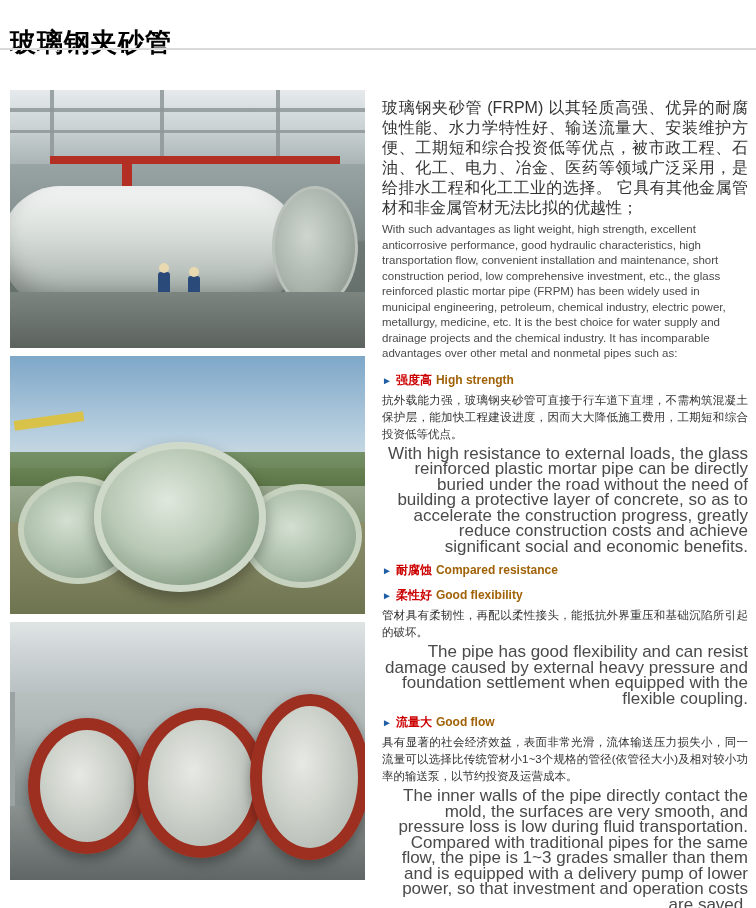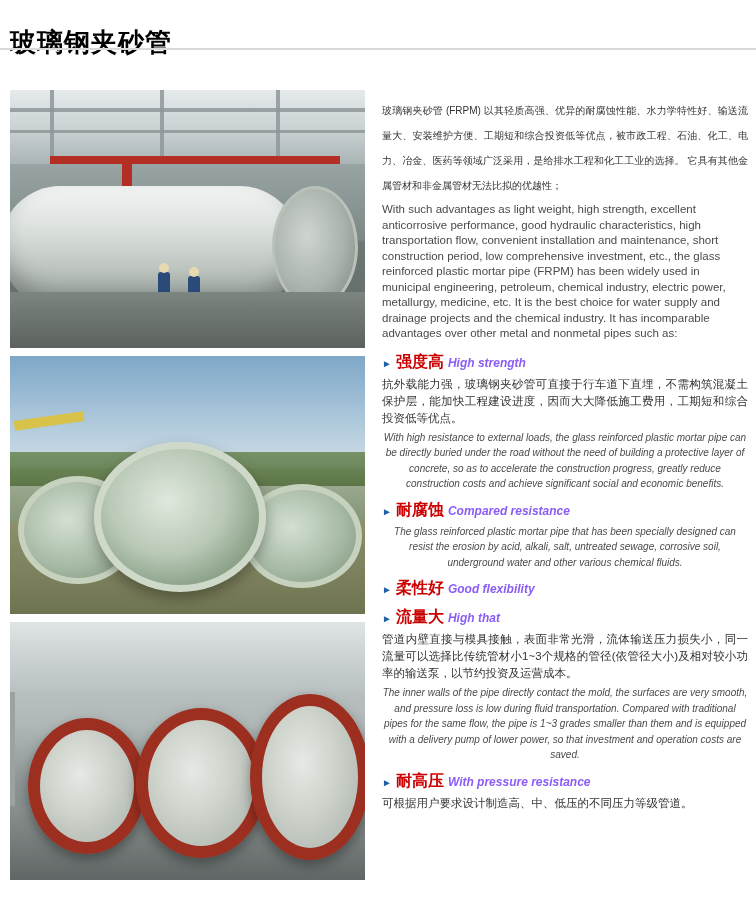--- a/index.html
+++ b/index.html
@@ -152,22 +152,22 @@
   .p3 .rp3 { left: 240px; top: 72px; width: 120px; height: 166px; }
 
   
   .text-col {
     position: absolute;
     left: 382px;
     top: 98px;
     width: 366px;
   }
   .para-cn {
-    font-size: 10px;
-    line-height: 25px;
+    font-size: 16px;
+    line-height: 20px;
     color: #333333;
     margin: 0 0 4px 0;
     text-align: justify;
   }
   .para-en {
     font-size: 11.5px;
     line-height: 15.5px;
     color: #4a4a4a;
     margin: 0 0 10px 0;
     text-align: left;
@@ -180,44 +180,42 @@
     align-items: baseline;
     gap: 4px;
     margin: 8px 0 3px 0;
   }
   .bullet-icon {
     color: #1f5fa6;
     font-size: 10px;
     line-height: 14px;
   }
   .sec-title-cn {
-    font-size: 16px;
+    font-size: 12px;
     font-weight: bold;
     color: #cc0000;
   }
   .sec-title-en {
     font-size: 12px;
     font-weight: bold;
-    color: #8b5cf6;
-    font-style: italic;
+    color: #a16207;
   }
   .sec-cn {
     font-size: 11.5px;
     line-height: 17px;
     color: #333333;
     margin: 0 0 3px 0;
     text-align: justify;
   }
   .sec-en {
-    font-size: 10px;
+    font-size: 17px;
     line-height: 15.5px;
     color: #4a4a4a;
     margin: 0;
-    text-align: center;
-    font-style: italic;
+    text-align: right;
   }
 </style>
 </head>
 <body>
 
 <div class="page">
 
   <h1 class="page-title">玻璃钢夹砂管</h1>
   <div class="title-rule"></div>
 
@@ -277,38 +275,39 @@
       <p class="sec-cn">抗外载能力强，玻璃钢夹砂管可直接于行车道下直埋，不需构筑混凝土保护层，能加快工程建设进度，因而大大降低施工费用，工期短和综合投资低等优点。</p>
       <p class="sec-en">With high resistance to external loads, the glass reinforced plastic mortar pipe can be directly buried under the road without the need of building a protective layer of concrete, so as to accelerate the construction progress, greatly reduce construction costs and achieve significant social and economic benefits.</p>
     </div>
 
     <div class="sec">
       <div class="sec-head">
         <span class="bullet-icon">►</span>
         <span class="sec-title-cn">耐腐蚀</span>
         <span class="sec-title-en">Compared resistance</span>
       </div>
-      <p class="sec-en">The glass reinforced plastic mortar pipe that has been specially designed can resist the erosion by acid, alkali, salt, untreated sewage, corrosive soil, underground water and other various chemical fluids.</p>
     </div>
 
     <div class="sec">
       <div class="sec-head">
         <span class="bullet-icon">►</span>
         <span class="sec-title-cn">柔性好</span>
         <span class="sec-title-en">Good flexibility</span>
       </div>
+      <p class="sec-cn">管材具有柔韧性，再配以柔性接头，能抵抗外界重压和基础沉陷所引起的破坏。</p>
+      <p class="sec-en">The pipe has good flexibility and can resist damage caused by external heavy pressure and foundation settlement when equipped with the flexible coupling.</p>
     </div>
 
     <div class="sec">
       <div class="sec-head">
         <span class="bullet-icon">►</span>
         <span class="sec-title-cn">流量大</span>
-        <span class="sec-title-en">High that</span>
-      </div>
-      <p class="sec-cn">管道内壁直接与模具接触，表面非常光滑，流体输送压力损失小，同一流量可以选择比传统管材小1~3个规格的管径(依管径大小)及相对较小功率的输送泵，以节约投资及运营成本。</p>
+        <span class="sec-title-en">Good flow</span>
+      </div>
+      <p class="sec-cn">具有显著的社会经济效益，表面非常光滑，流体输送压力损失小，同一流量可以选择比传统管材小1~3个规格的管径(依管径大小)及相对较小功率的输送泵，以节约投资及运营成本。</p>
       <p class="sec-en">The inner walls of the pipe directly contact the mold, the surfaces are very smooth, and pressure loss is low during fluid transportation. Compared with traditional pipes for the same flow, the pipe is 1~3 grades smaller than them and is equipped with a delivery pump of lower power, so that investment and operation costs are saved.</p>
     </div>
 
     <div class="sec">
       <div class="sec-head">
         <span class="bullet-icon">►</span>
         <span class="sec-title-cn">耐高压</span>
         <span class="sec-title-en">With pressure resistance</span>
       </div>
       <p class="sec-cn">可根据用户要求设计制造高、中、低压的不同压力等级管道。</p>

